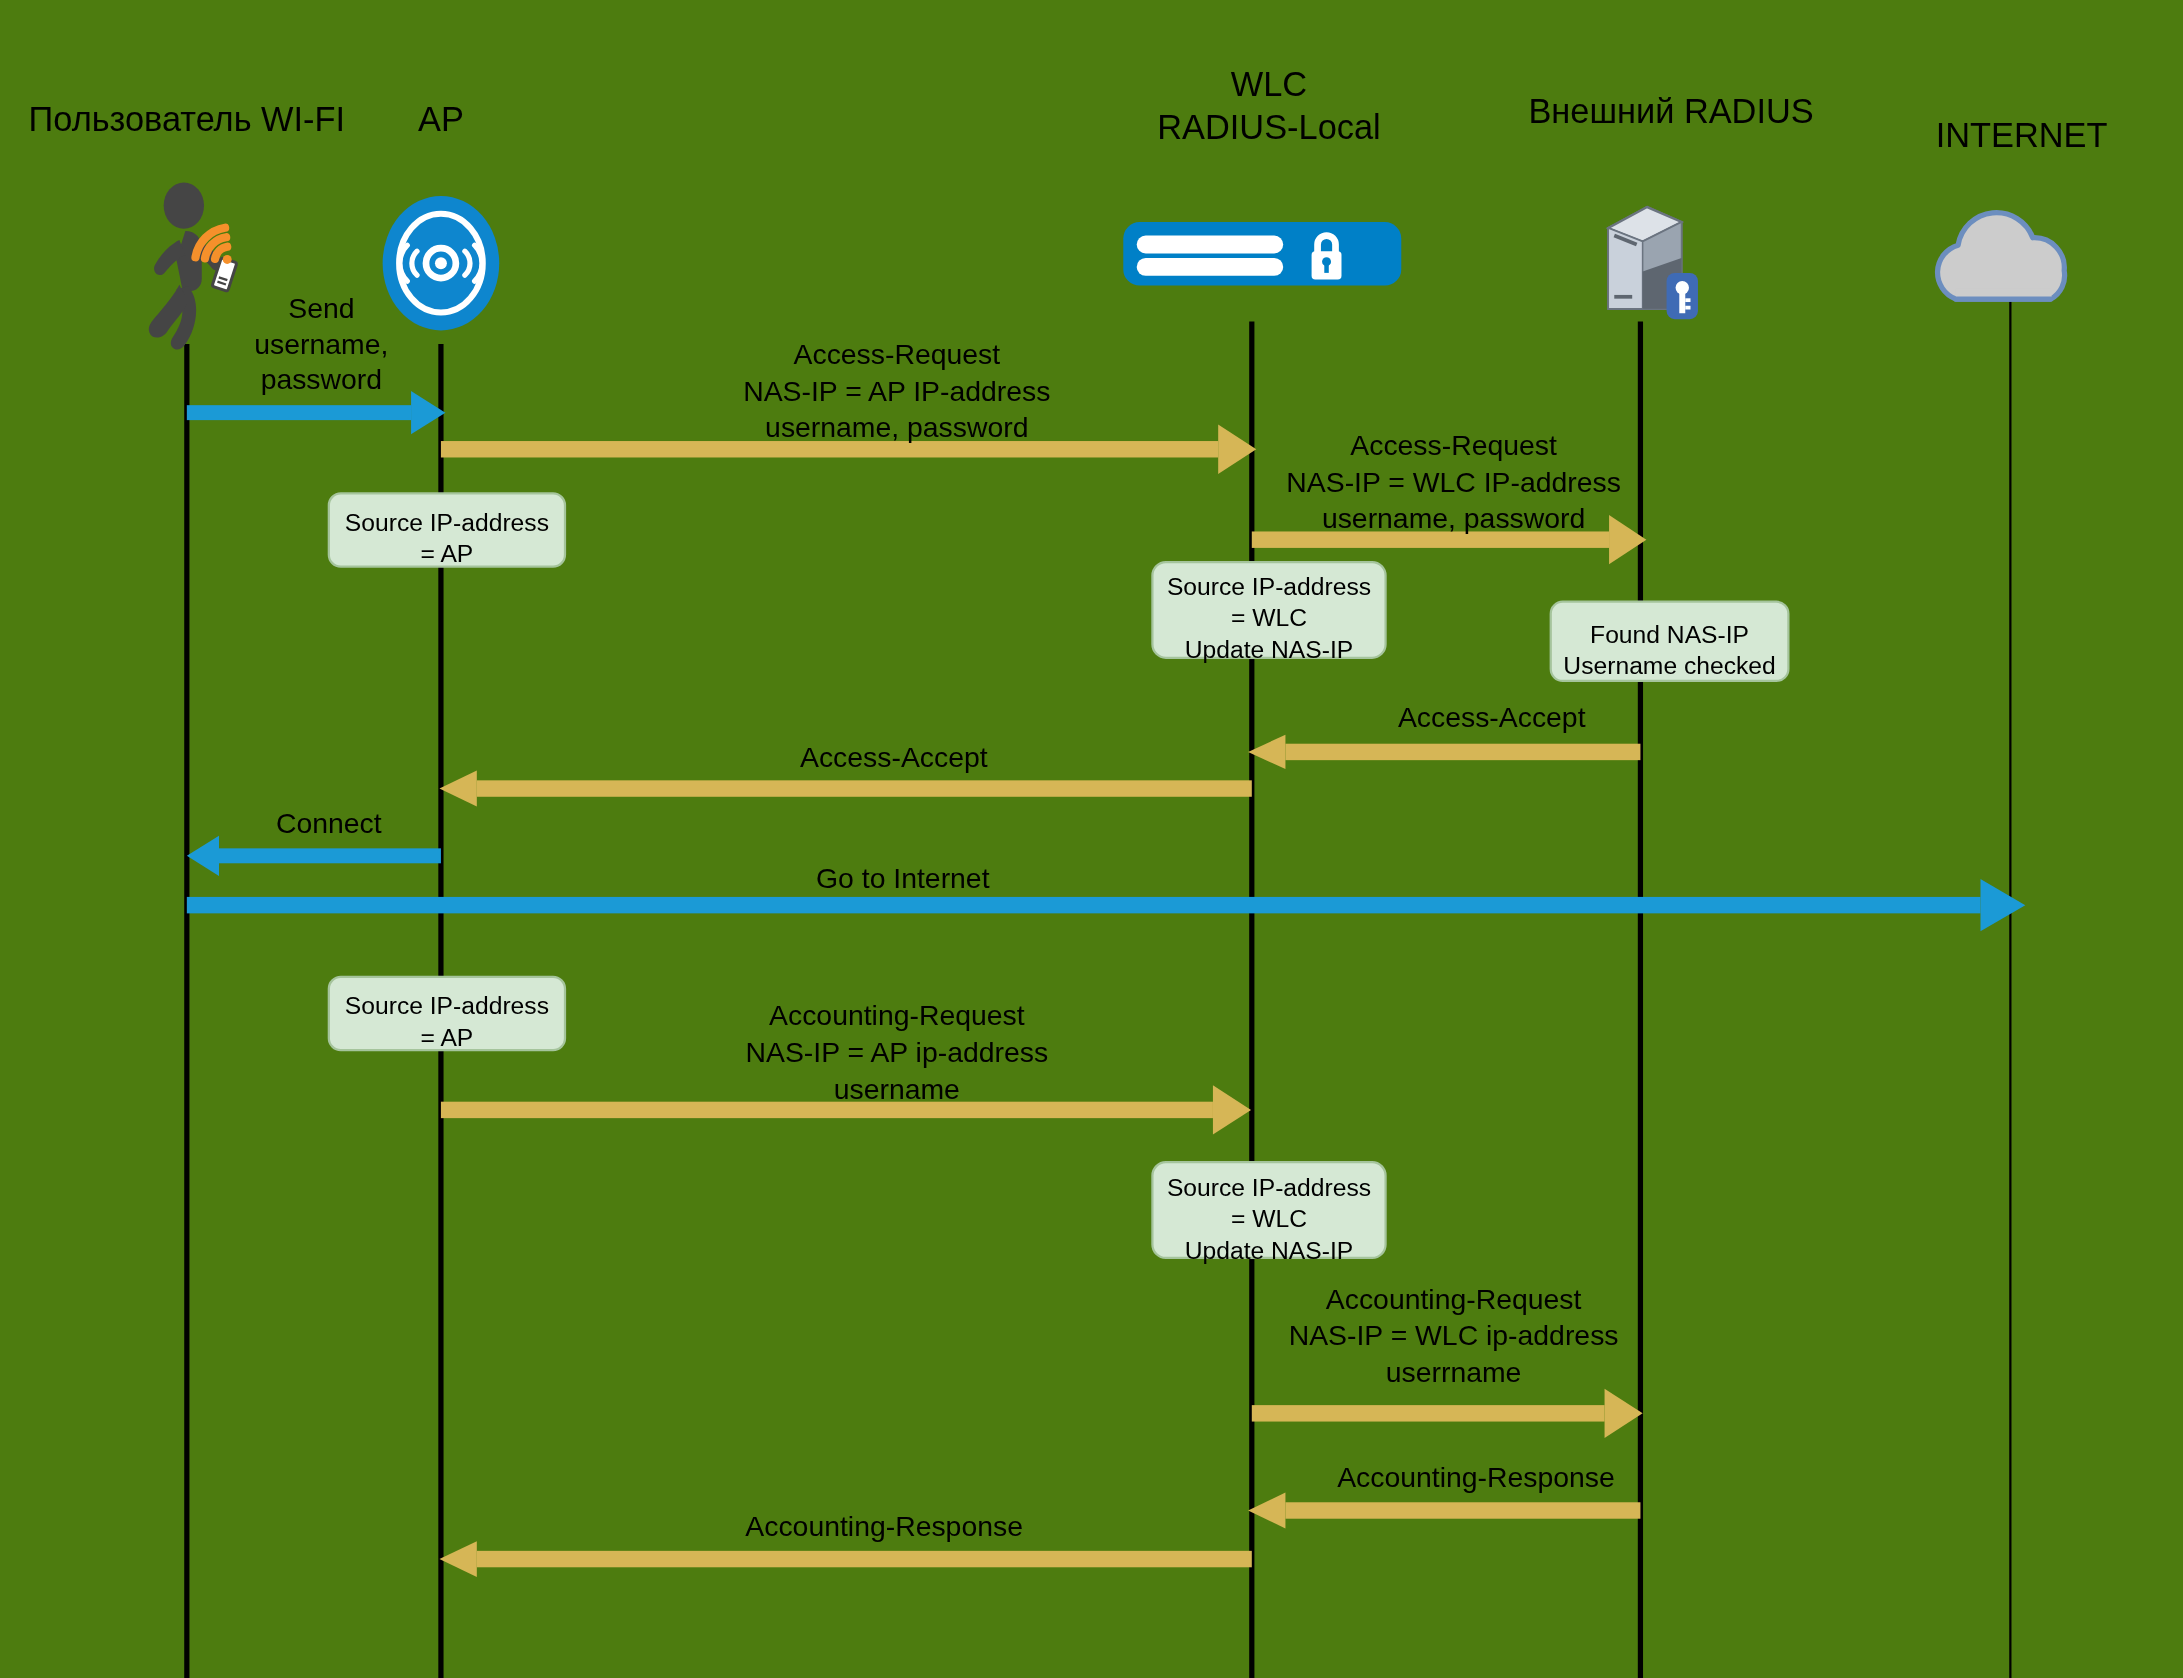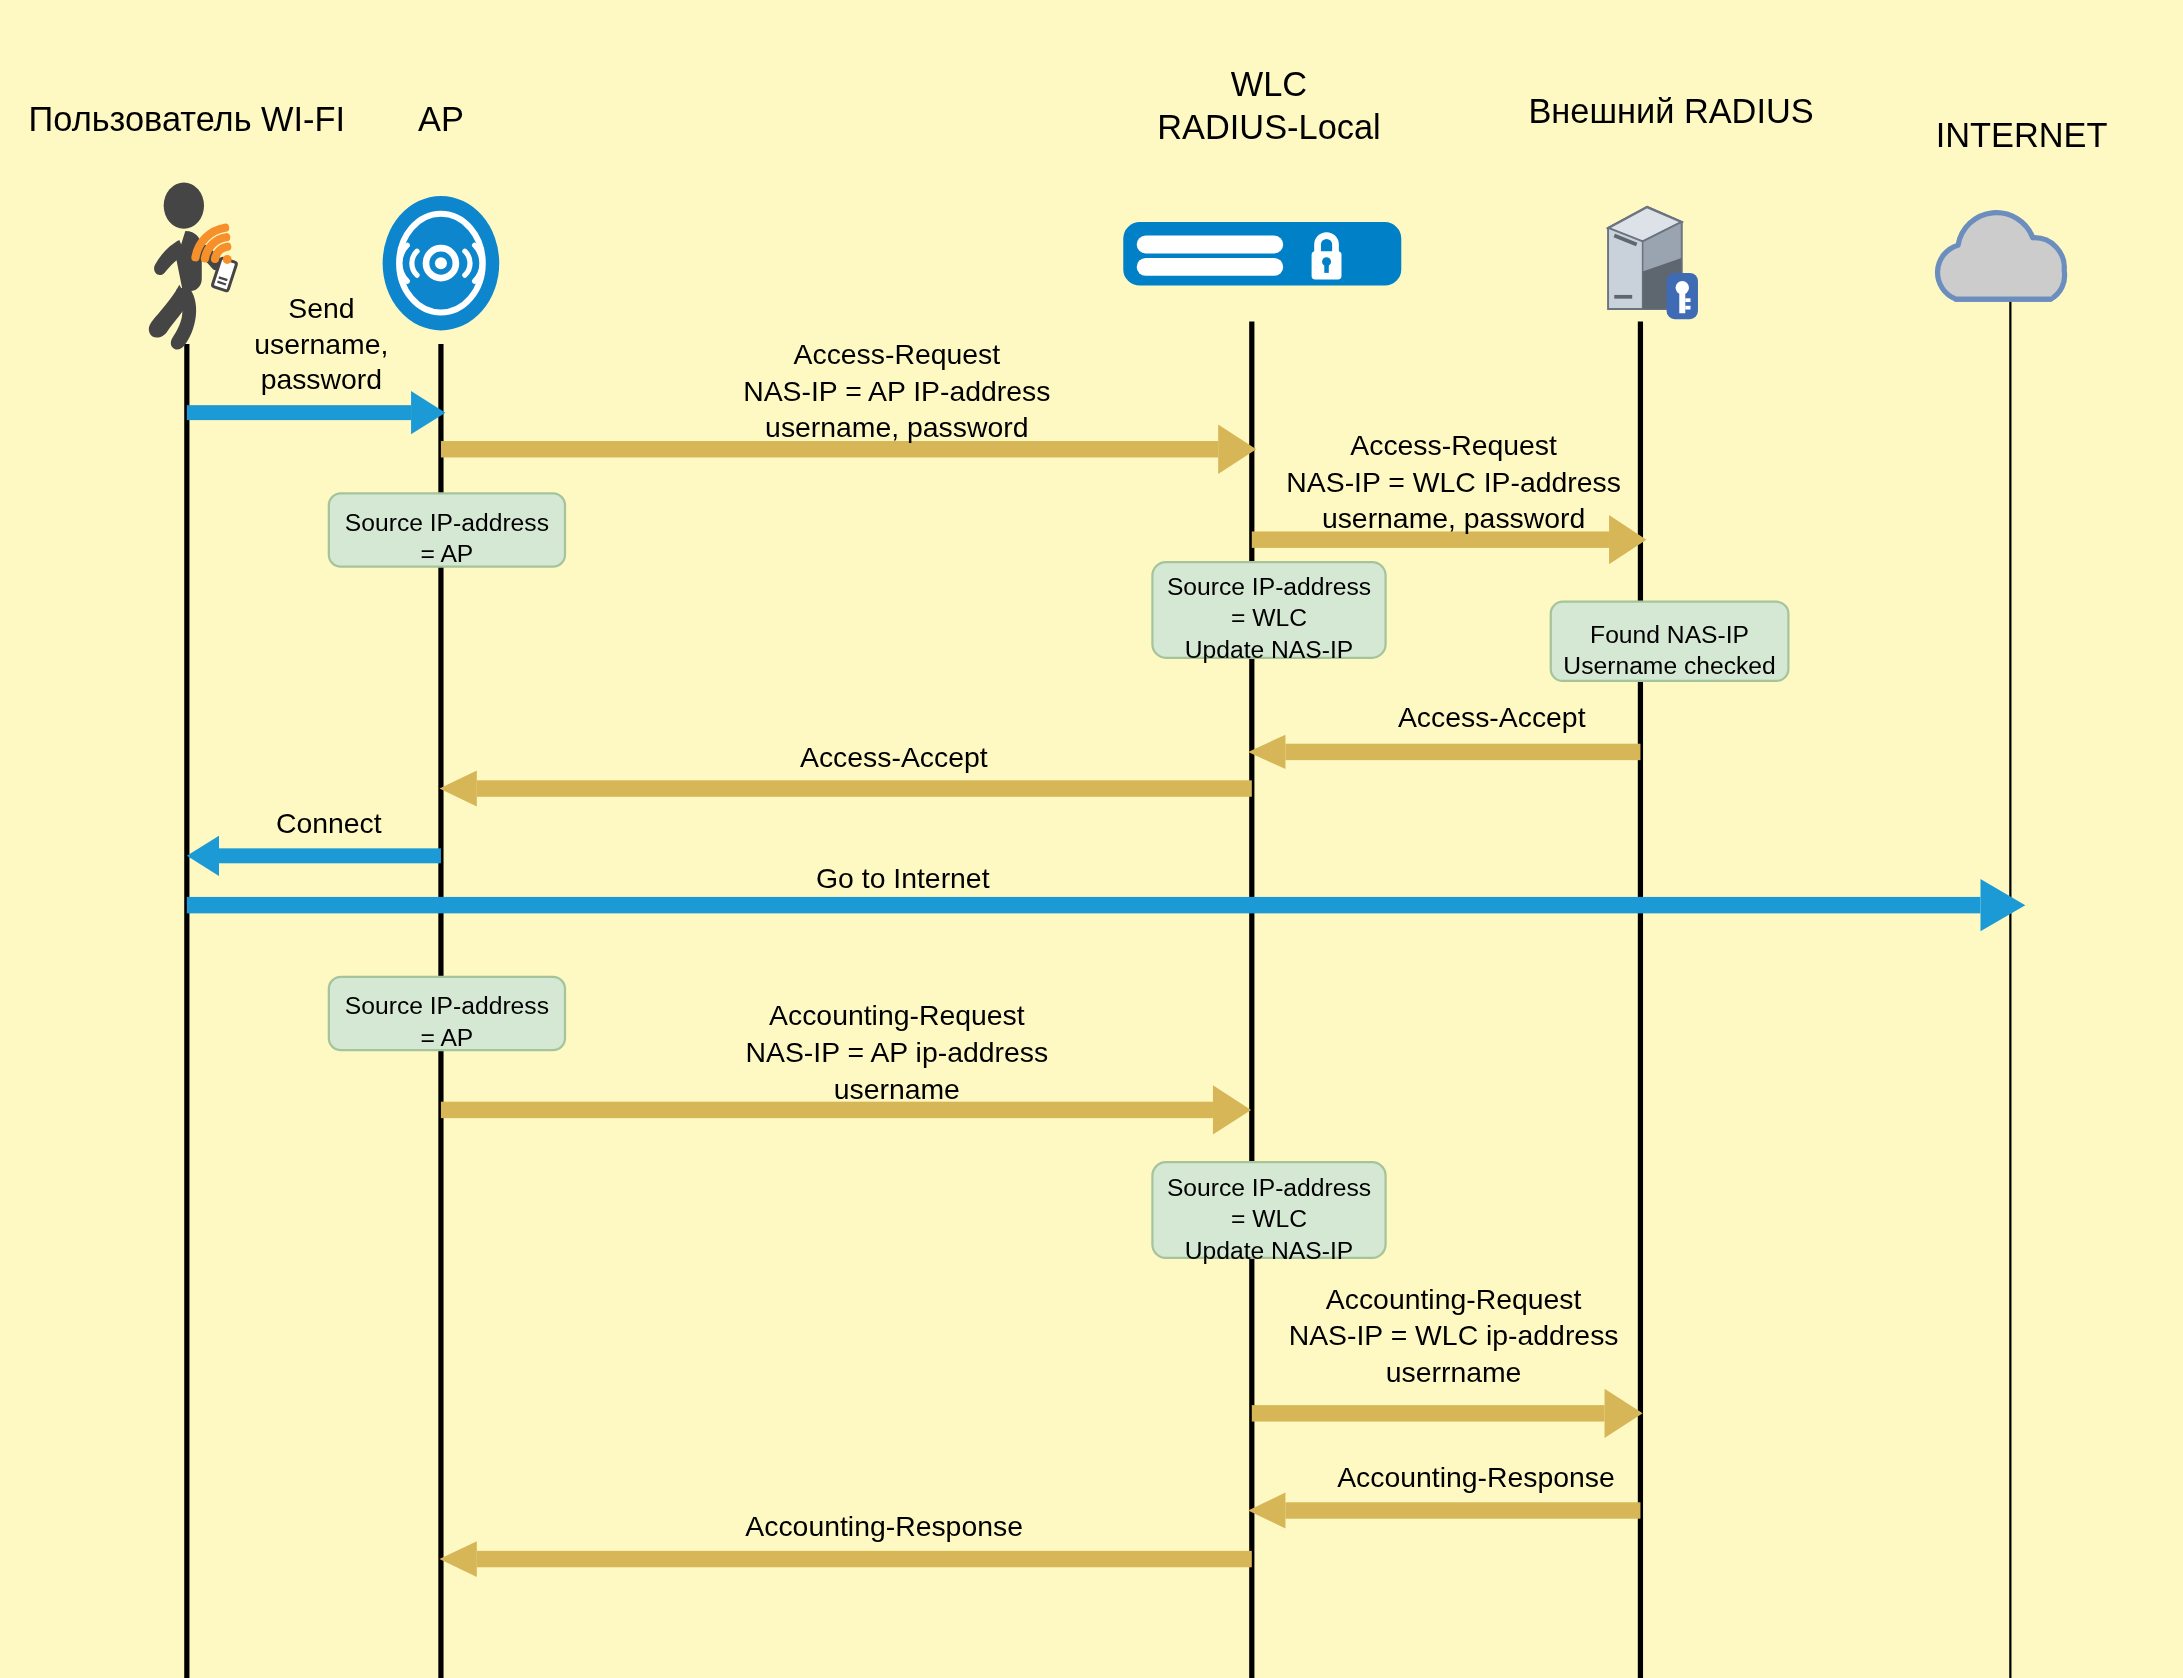--- a/index.html
+++ b/index.html
@@ -7,21 +7,21 @@
     padding: 0;
     background: #ffffff;
   }
   body {
     font-family: "Liberation Sans", sans-serif;
   }
   #stage {
     position: relative;
     width: 2183px;
     height: 1678px;
-    background: #fef9c3;
+    background: #4d7c0f;
     overflow: hidden;
   }
   #diagram-svg {
     position: absolute;
     left: 0;
     top: 0;
     width: 2183px;
     height: 1678px;
   }
   .lane-title {

